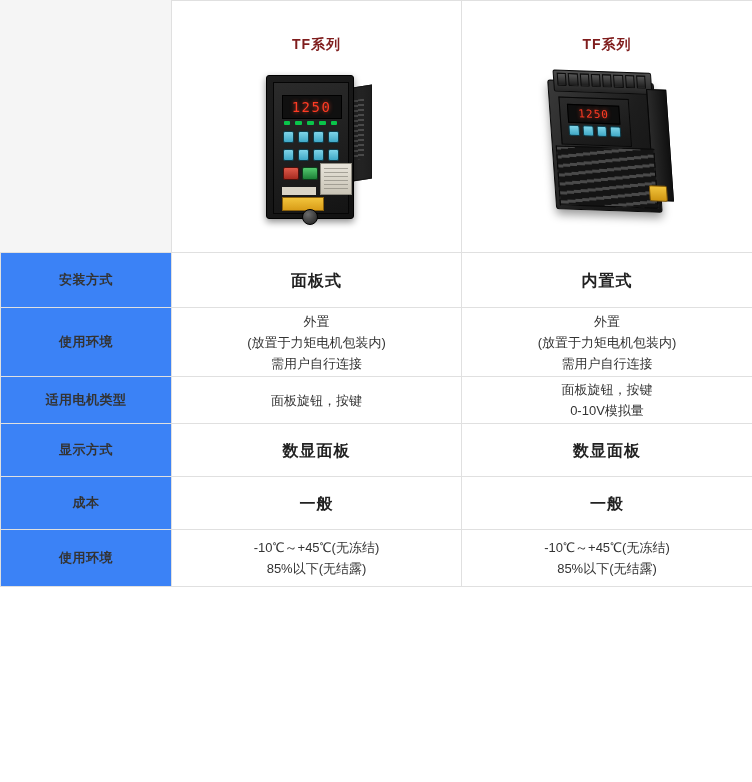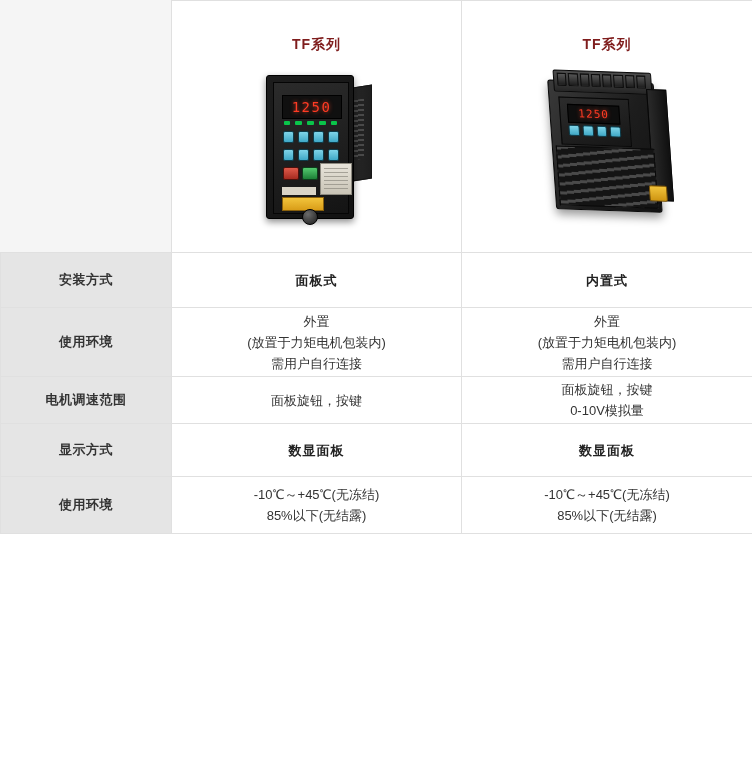--- a/index.html
+++ b/index.html
@@ -24,21 +24,21 @@
     vertical-align: middle;
     text-align: center;
     padding: 0;
   }
   col.c-label { width: 171px; }
   col.c-tf    { width: 290px; }
   col.c-tk    { width: 291px; }
 
   
   .label-cell {
-    background: #e5e5e5;
+    background: #3b82f6;
     font-weight: bold;
     font-size: 13px;
     color: #333333;
     letter-spacing: .5px;
   }
   .label-cell.blank {
     background: #f5f5f5;
     border-left-color: #f5f5f5;
     border-top-color: #f5f5f5;
   }
@@ -62,21 +62,21 @@
   }
 
   
   .val {
     font-size: 13px;
     line-height: 21px;
     color: #333333;
     padding: 12px 8px;
   }
   .val.big {
-    font-size: 13px;
+    font-size: 16px;
     font-weight: bold;
     color: #222222;
     letter-spacing: 1px;
   }
   .row-h-54 td { height: 54px; }
   .row-h-46 td { height: 46px; }
   .row-h-68 td { height: 68px; margin-top: 48px; }
   .row-h-56 td { height: 56px; }
   .row-h-52 td { height: 52px; }
 
@@ -420,34 +420,39 @@
       <td class="label-cell">使用环境</td>
       <td class="val" style="white-space:pre-line">外置
 (放置于力矩电机包装内)
 需用户自行连接</td>
       <td class="val" style="white-space:pre-line">外置
 (放置于力矩电机包装内)
 需用户自行连接</td>
     </tr>
 
     <tr class="row-h-46">
-      <td class="label-cell">电机调速范围</td>
+      <td class="label-cell">适用电机类型</td>
       <td class="val" style="white-space:pre-line">面板旋钮，按键</td>
       <td class="val" style="white-space:pre-line">面板旋钮，按键
 0-10V模拟量</td>
     </tr>
 
     <tr class="row-h-52">
       <td class="label-cell">显示方式</td>
       <td class="val big">数显面板</td>
       <td class="val big">数显面板</td>
     </tr>
 
 
 
+    <tr class="row-h-52">
+      <td class="label-cell">成本</td>
+      <td class="val big">一般</td>
+      <td class="val big">一般</td>
+    </tr>
 
     <tr class="row-h-56">
       <td class="label-cell">使用环境</td>
       <td class="val" style="white-space:pre-line">-10℃～+45℃(无冻结)
 85%以下(无结露)</td>
       <td class="val" style="white-space:pre-line">-10℃～+45℃(无冻结)
 85%以下(无结露)</td>
     </tr>
   </tbody>
 </table>

